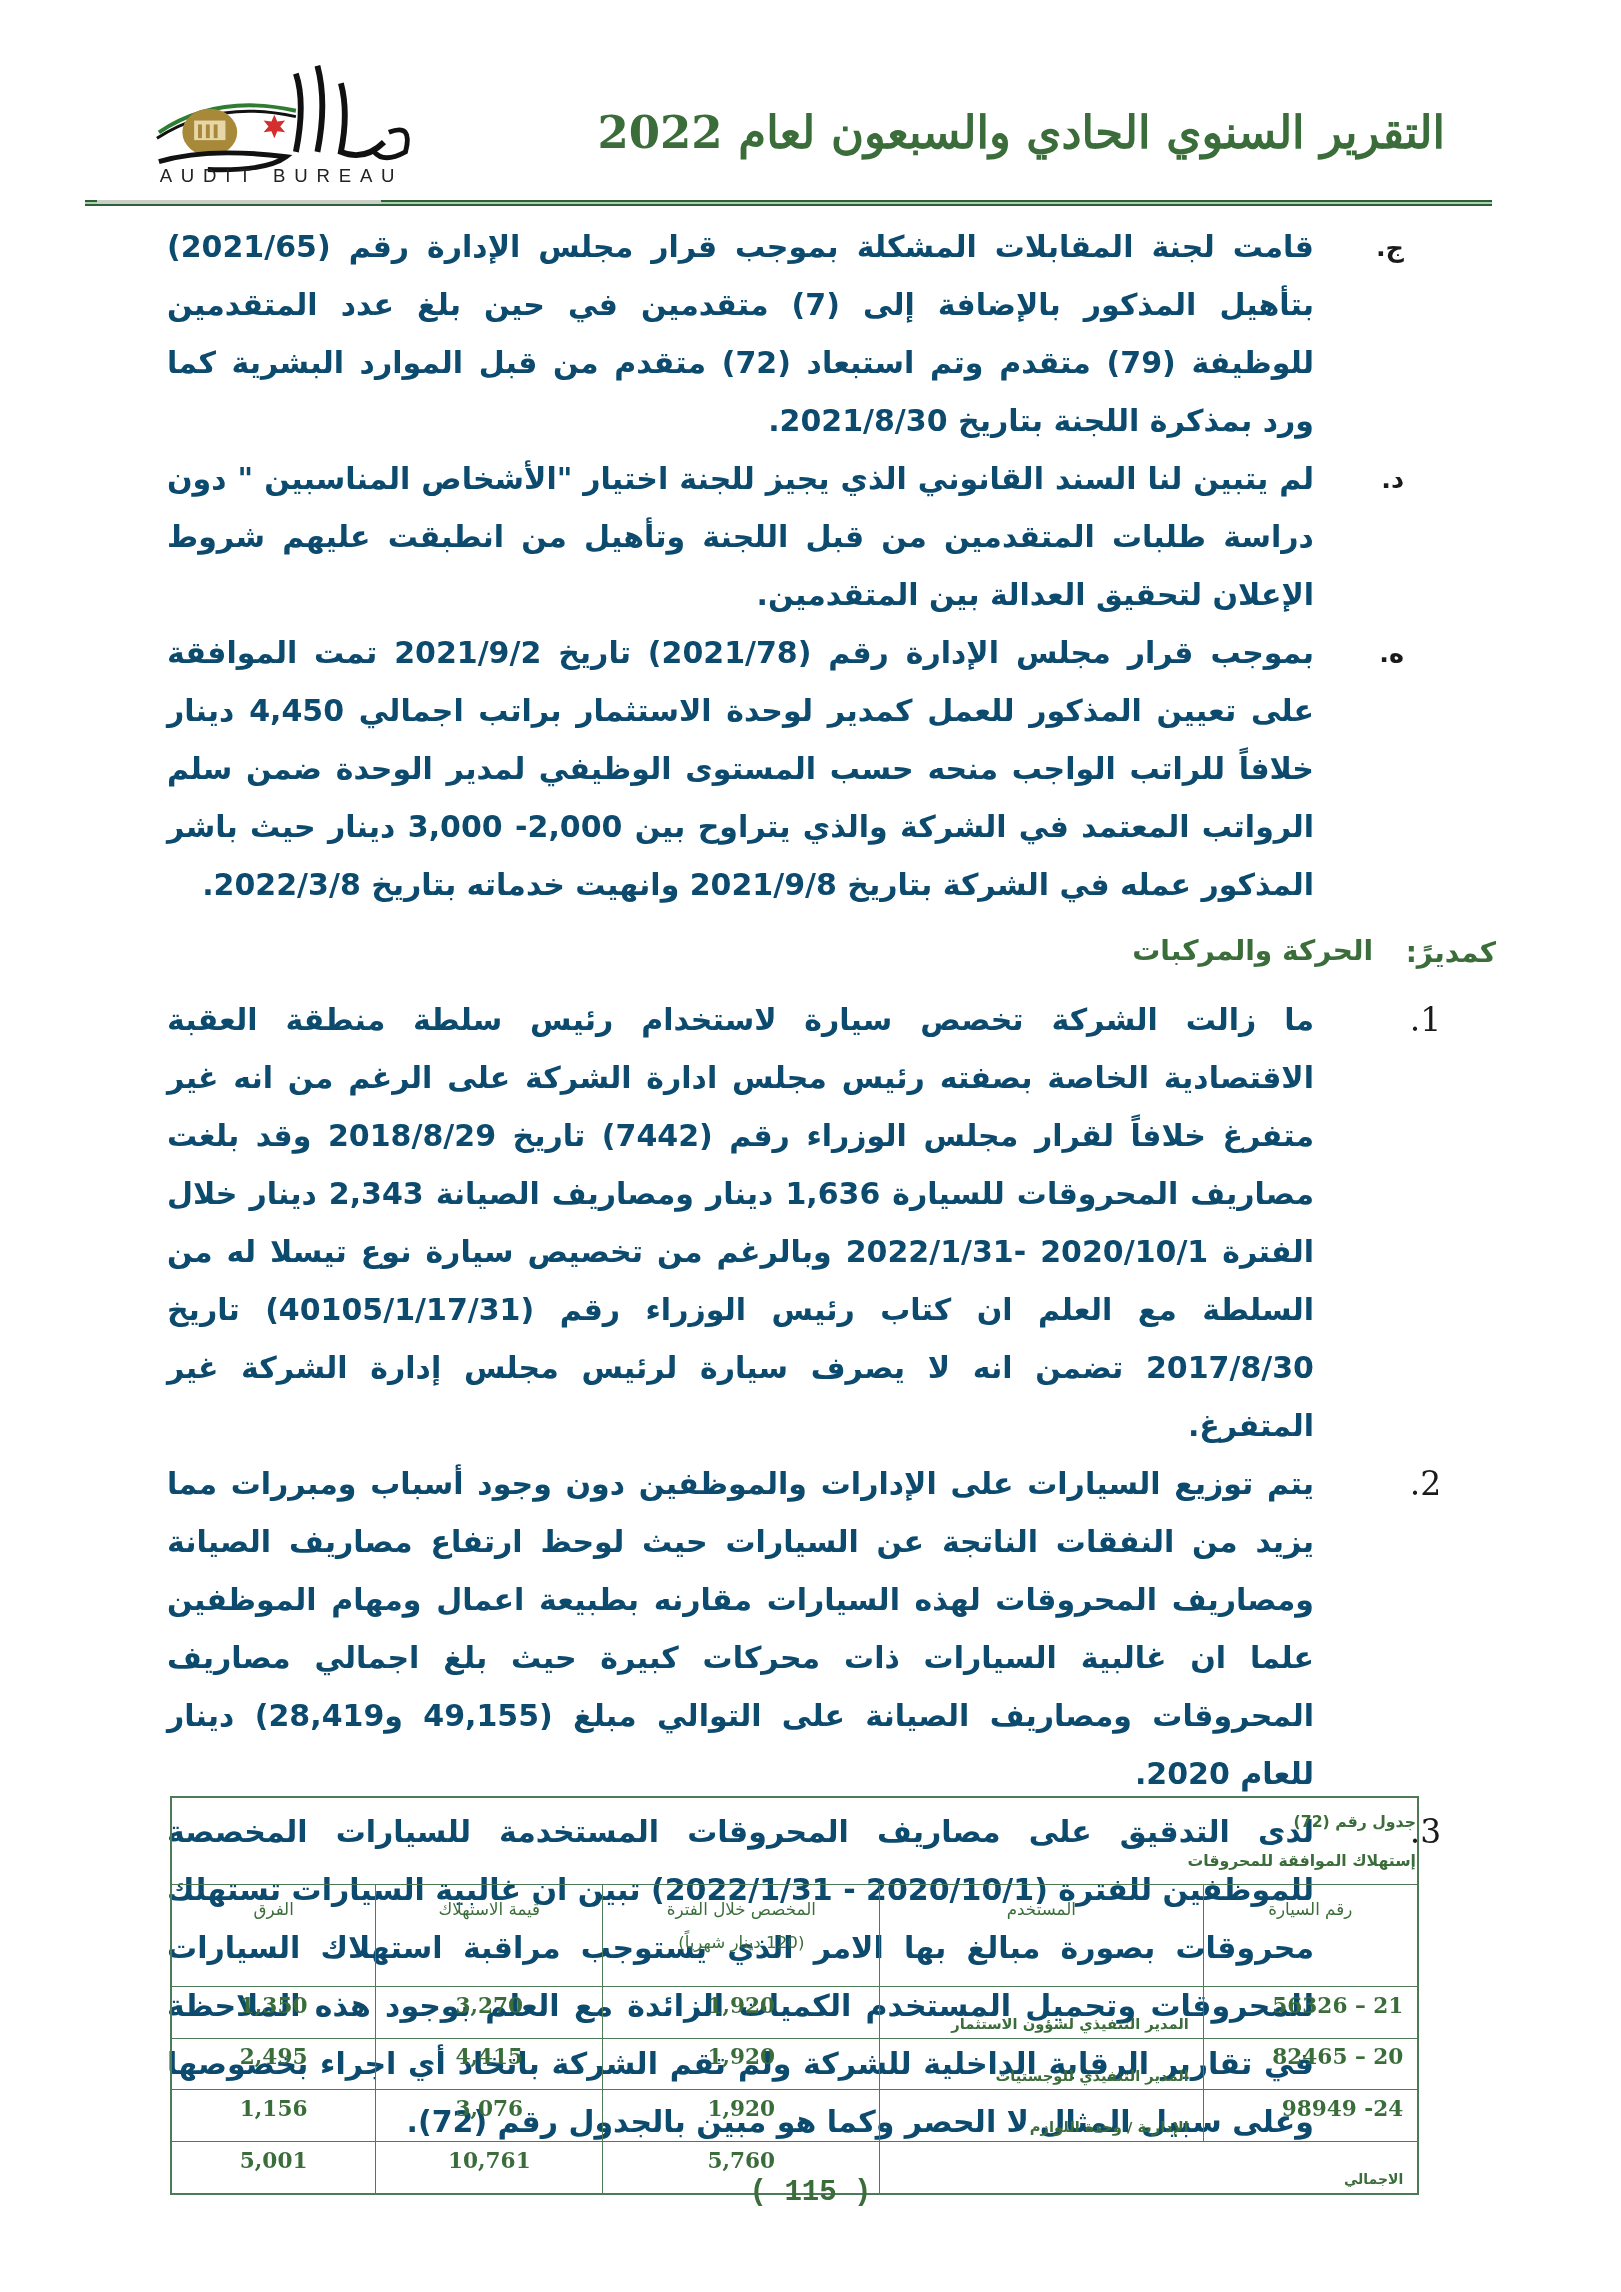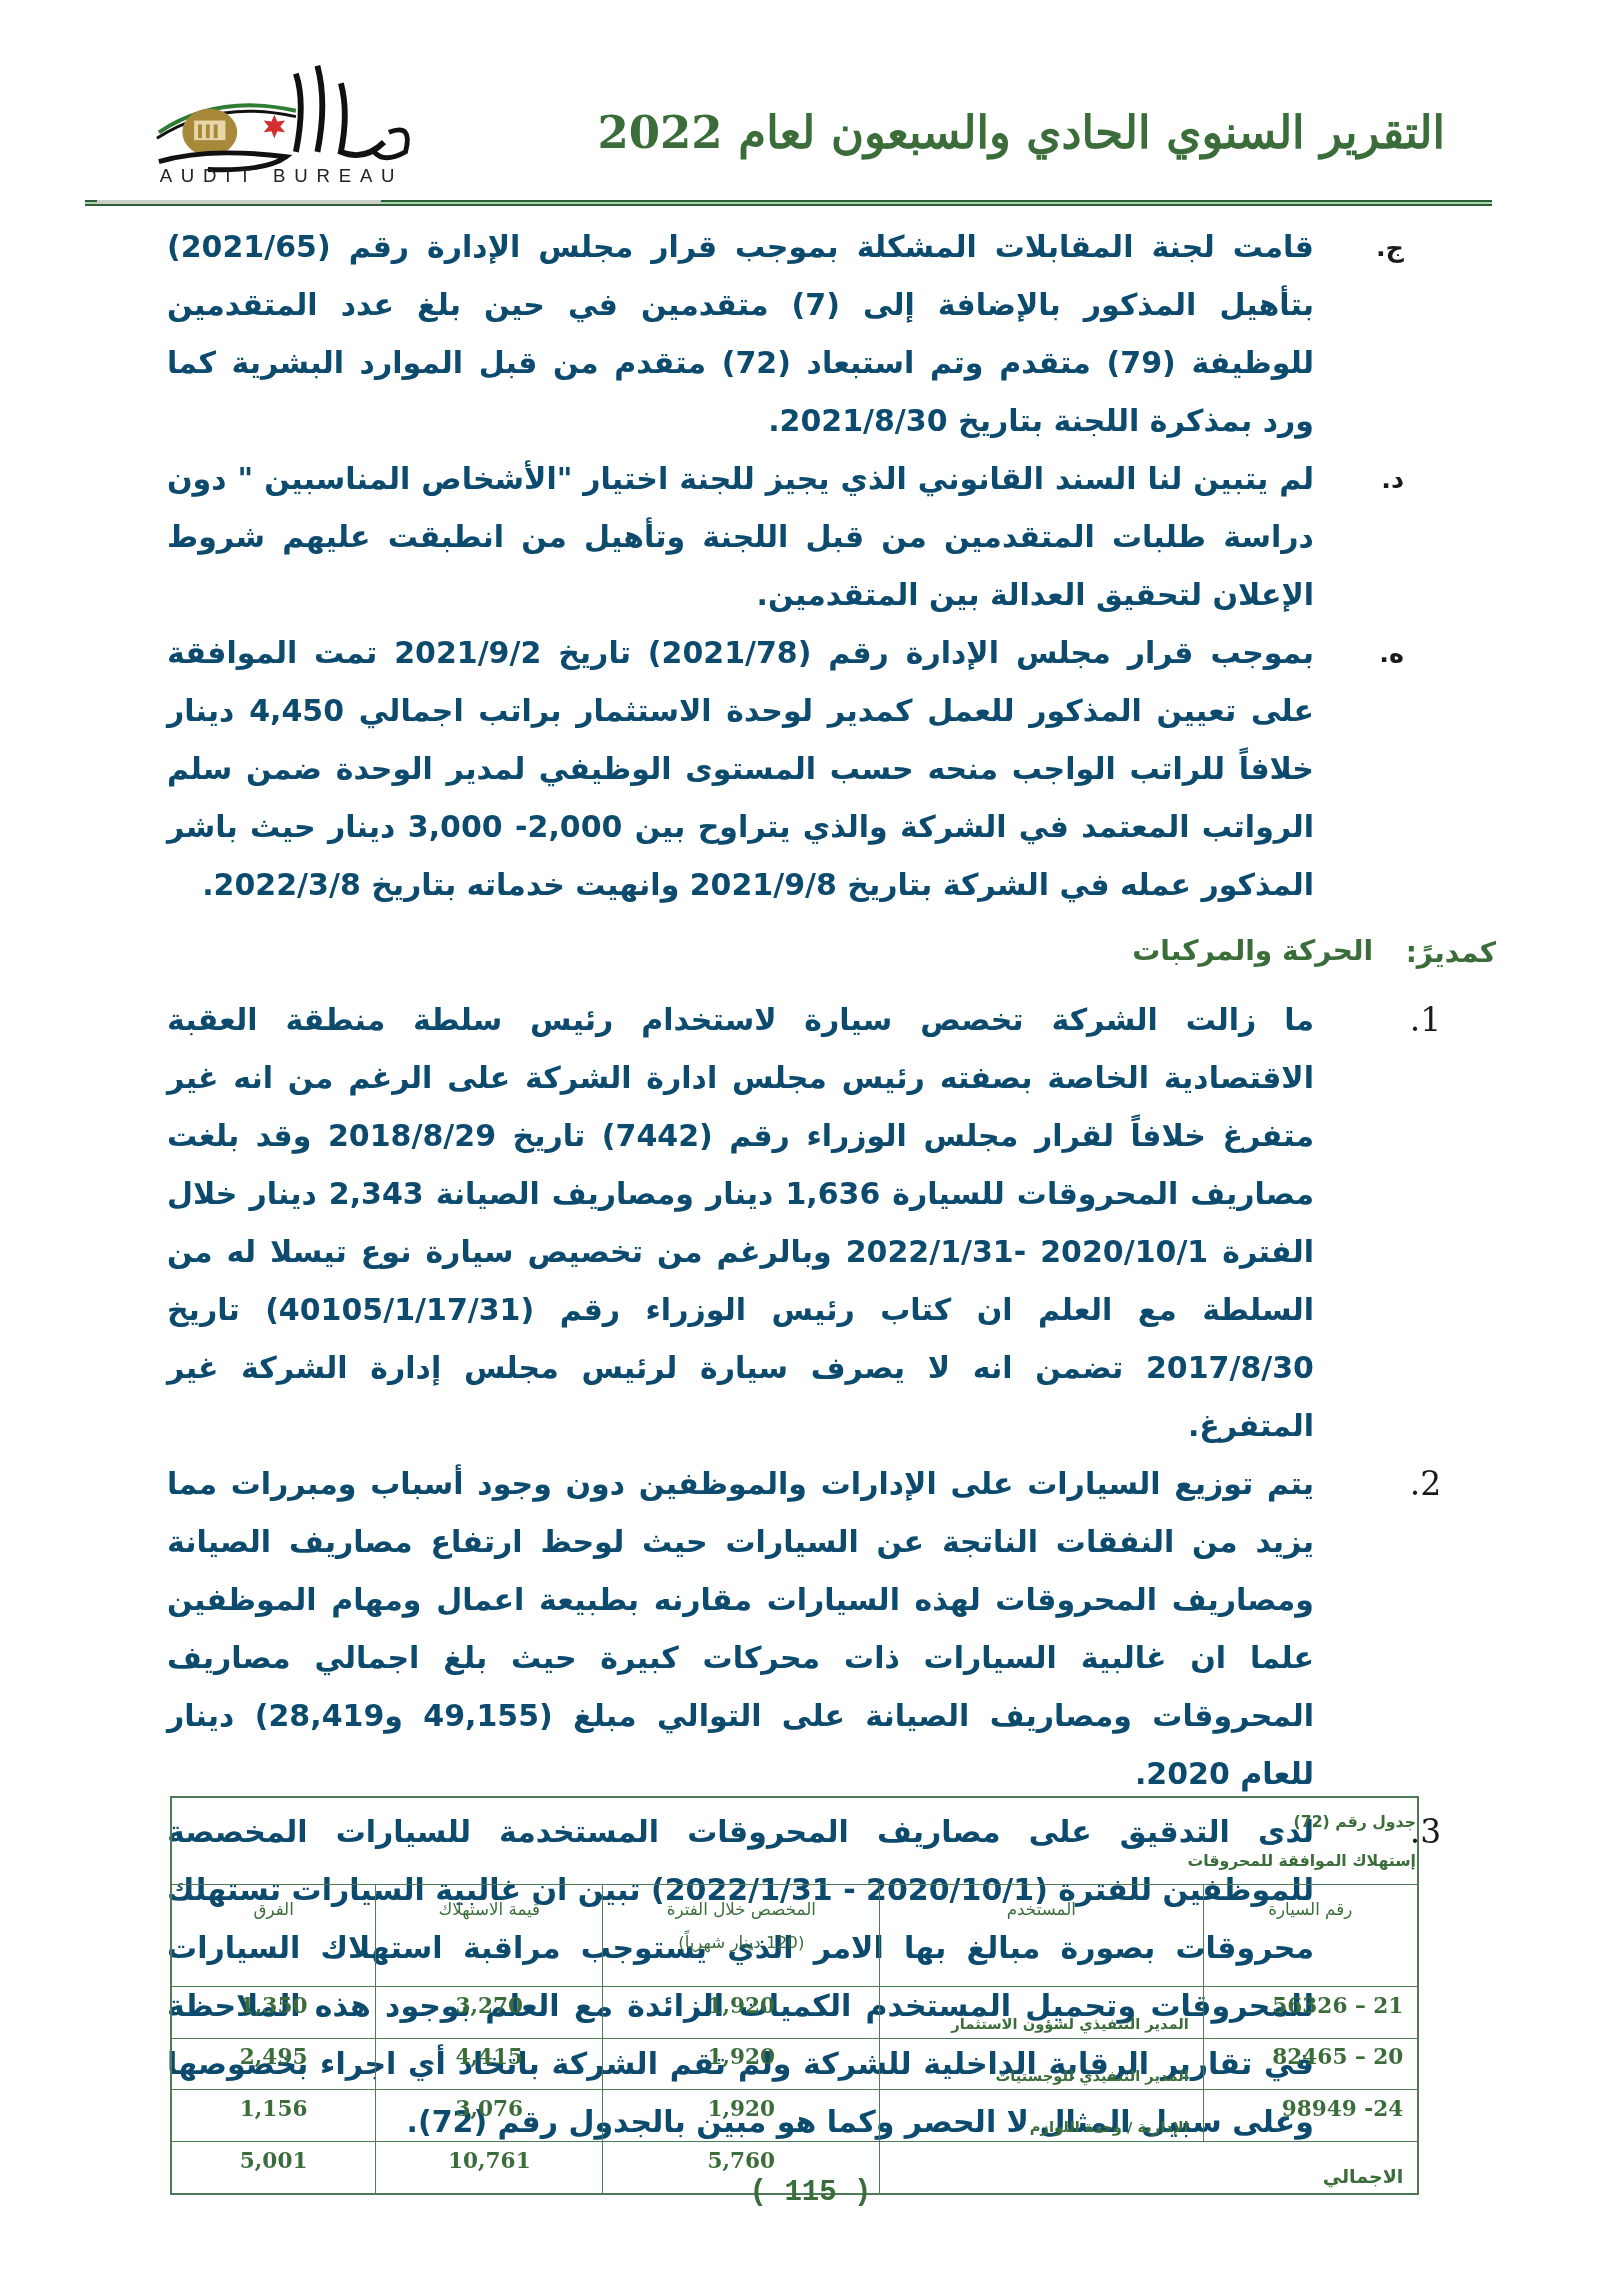--- a/index.html
+++ b/index.html
@@ -55,21 +55,21 @@
       font-family: "DejaVu Serif", serif; color: #3b6d3a;
     }
     table.fuel td, table.fuel th { border: 1.5px solid #4f7a58; }
     .caption-cell { height: 84px; text-align: right; vertical-align: middle; font-family: "DejaVu Sans", sans-serif; font-weight: bold; font-size: 15.7px; color: #3b6d3a; }
     .caption-cell div { line-height: 39px; }
     th { font-family: "DejaVu Sans", sans-serif; font-weight: normal; font-size: 16.7px; color: #3b6d3a; height: 86px; vertical-align: top; padding-top: 13.7px; }
     th .sub { display: block; margin-top: 13.7px; }
     td.num { text-align: center; font-weight: bold; font-size: 21.6px; height: 44px; vertical-align: top; padding-top: 5.9px; }
     td.plate { text-align: right; padding-right: 13.7px; font-weight: bold; font-size: 21.6px; vertical-align: top; padding-top: 5.9px; }
     td.user { text-align: right; padding-right: 13.7px; font-family: "DejaVu Sans", sans-serif; font-weight: bold; font-size: 14.7px; vertical-align: bottom; padding-bottom: 5.9px; }
-    td.total-label { text-align: right; padding-right: 13.7px; font-family: "DejaVu Sans", sans-serif; font-weight: bold; font-size: 19px; vertical-align: bottom; padding-bottom: 5.9px; }
+    td.total-label { text-align: right; padding-right: 13.7px; font-family: "DejaVu Sans", sans-serif; font-weight: bold; font-size: 14px; vertical-align: bottom; padding-bottom: 5.9px; }
     .col-plate { width: 214px; } .col-user { width: 325px; } .col-alloc { width: 278px; }
     .col-cons { width: 227px; } .col-diff { width: 204px; }
 
     
     .page-number {
       position: absolute; left: 0; width: 1621px; top: 2176px; text-align: center;
       font-family: Liberation Mono, monospace; font-weight: bold; font-size: 29px; color: #3b6d3a;
       direction: ltr;
     }
   </style>

